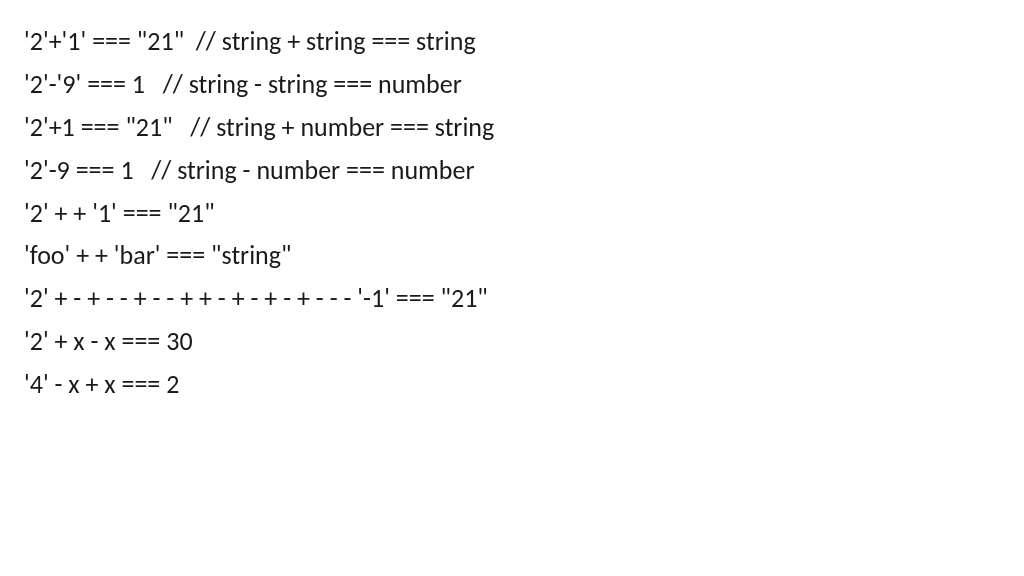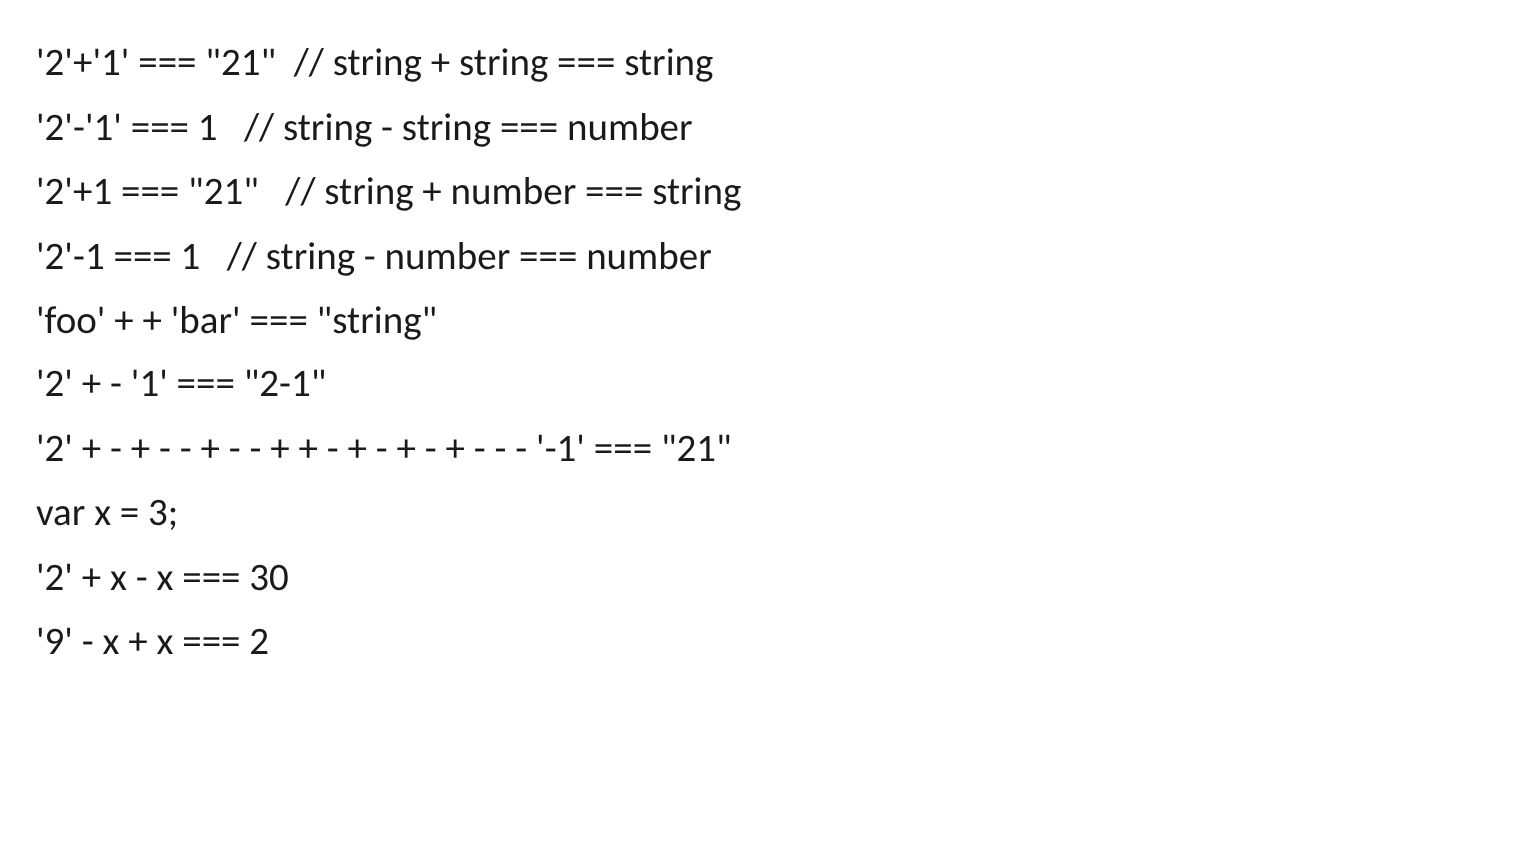--- a/index.html
+++ b/index.html
@@ -13,22 +13,21 @@
     }
     .code-line {
       white-space: pre;
     }
   </style>
 </head>
 <body>
 
 <div>
   <div class="code-line">'2'+'1' === "21"  // string + string === string</div>
-  <div class="code-line">'2'-'1' === 1   // string - string === number</div>
+  <div class="code-line">'2'-'9' === 1   // string - string === number</div>
   <div class="code-line">'2'+1 === "21"   // string + number === string</div>
-  <div class="code-line">'2'-1 === 1   // string - number === number</div>
+  <div class="code-line">'2'-9 === 1   // string - number === number</div>
+  <div class="code-line">'2' + + '1' === "21"</div>
   <div class="code-line">'foo' + + 'bar' === "string"</div>
-  <div class="code-line">'2' + - '1' === "2-1"</div>
   <div class="code-line">'2' + - + - - + - - + + - + - + - + - - - '-1' === "21"</div>
-  <div class="code-line">var x = 3;</div>
   <div class="code-line">'2' + x - x === 30</div>
-  <div class="code-line">'9' - x + x === 2</div>
+  <div class="code-line">'4' - x + x === 2</div>
 </div>
 
 </body></html>

